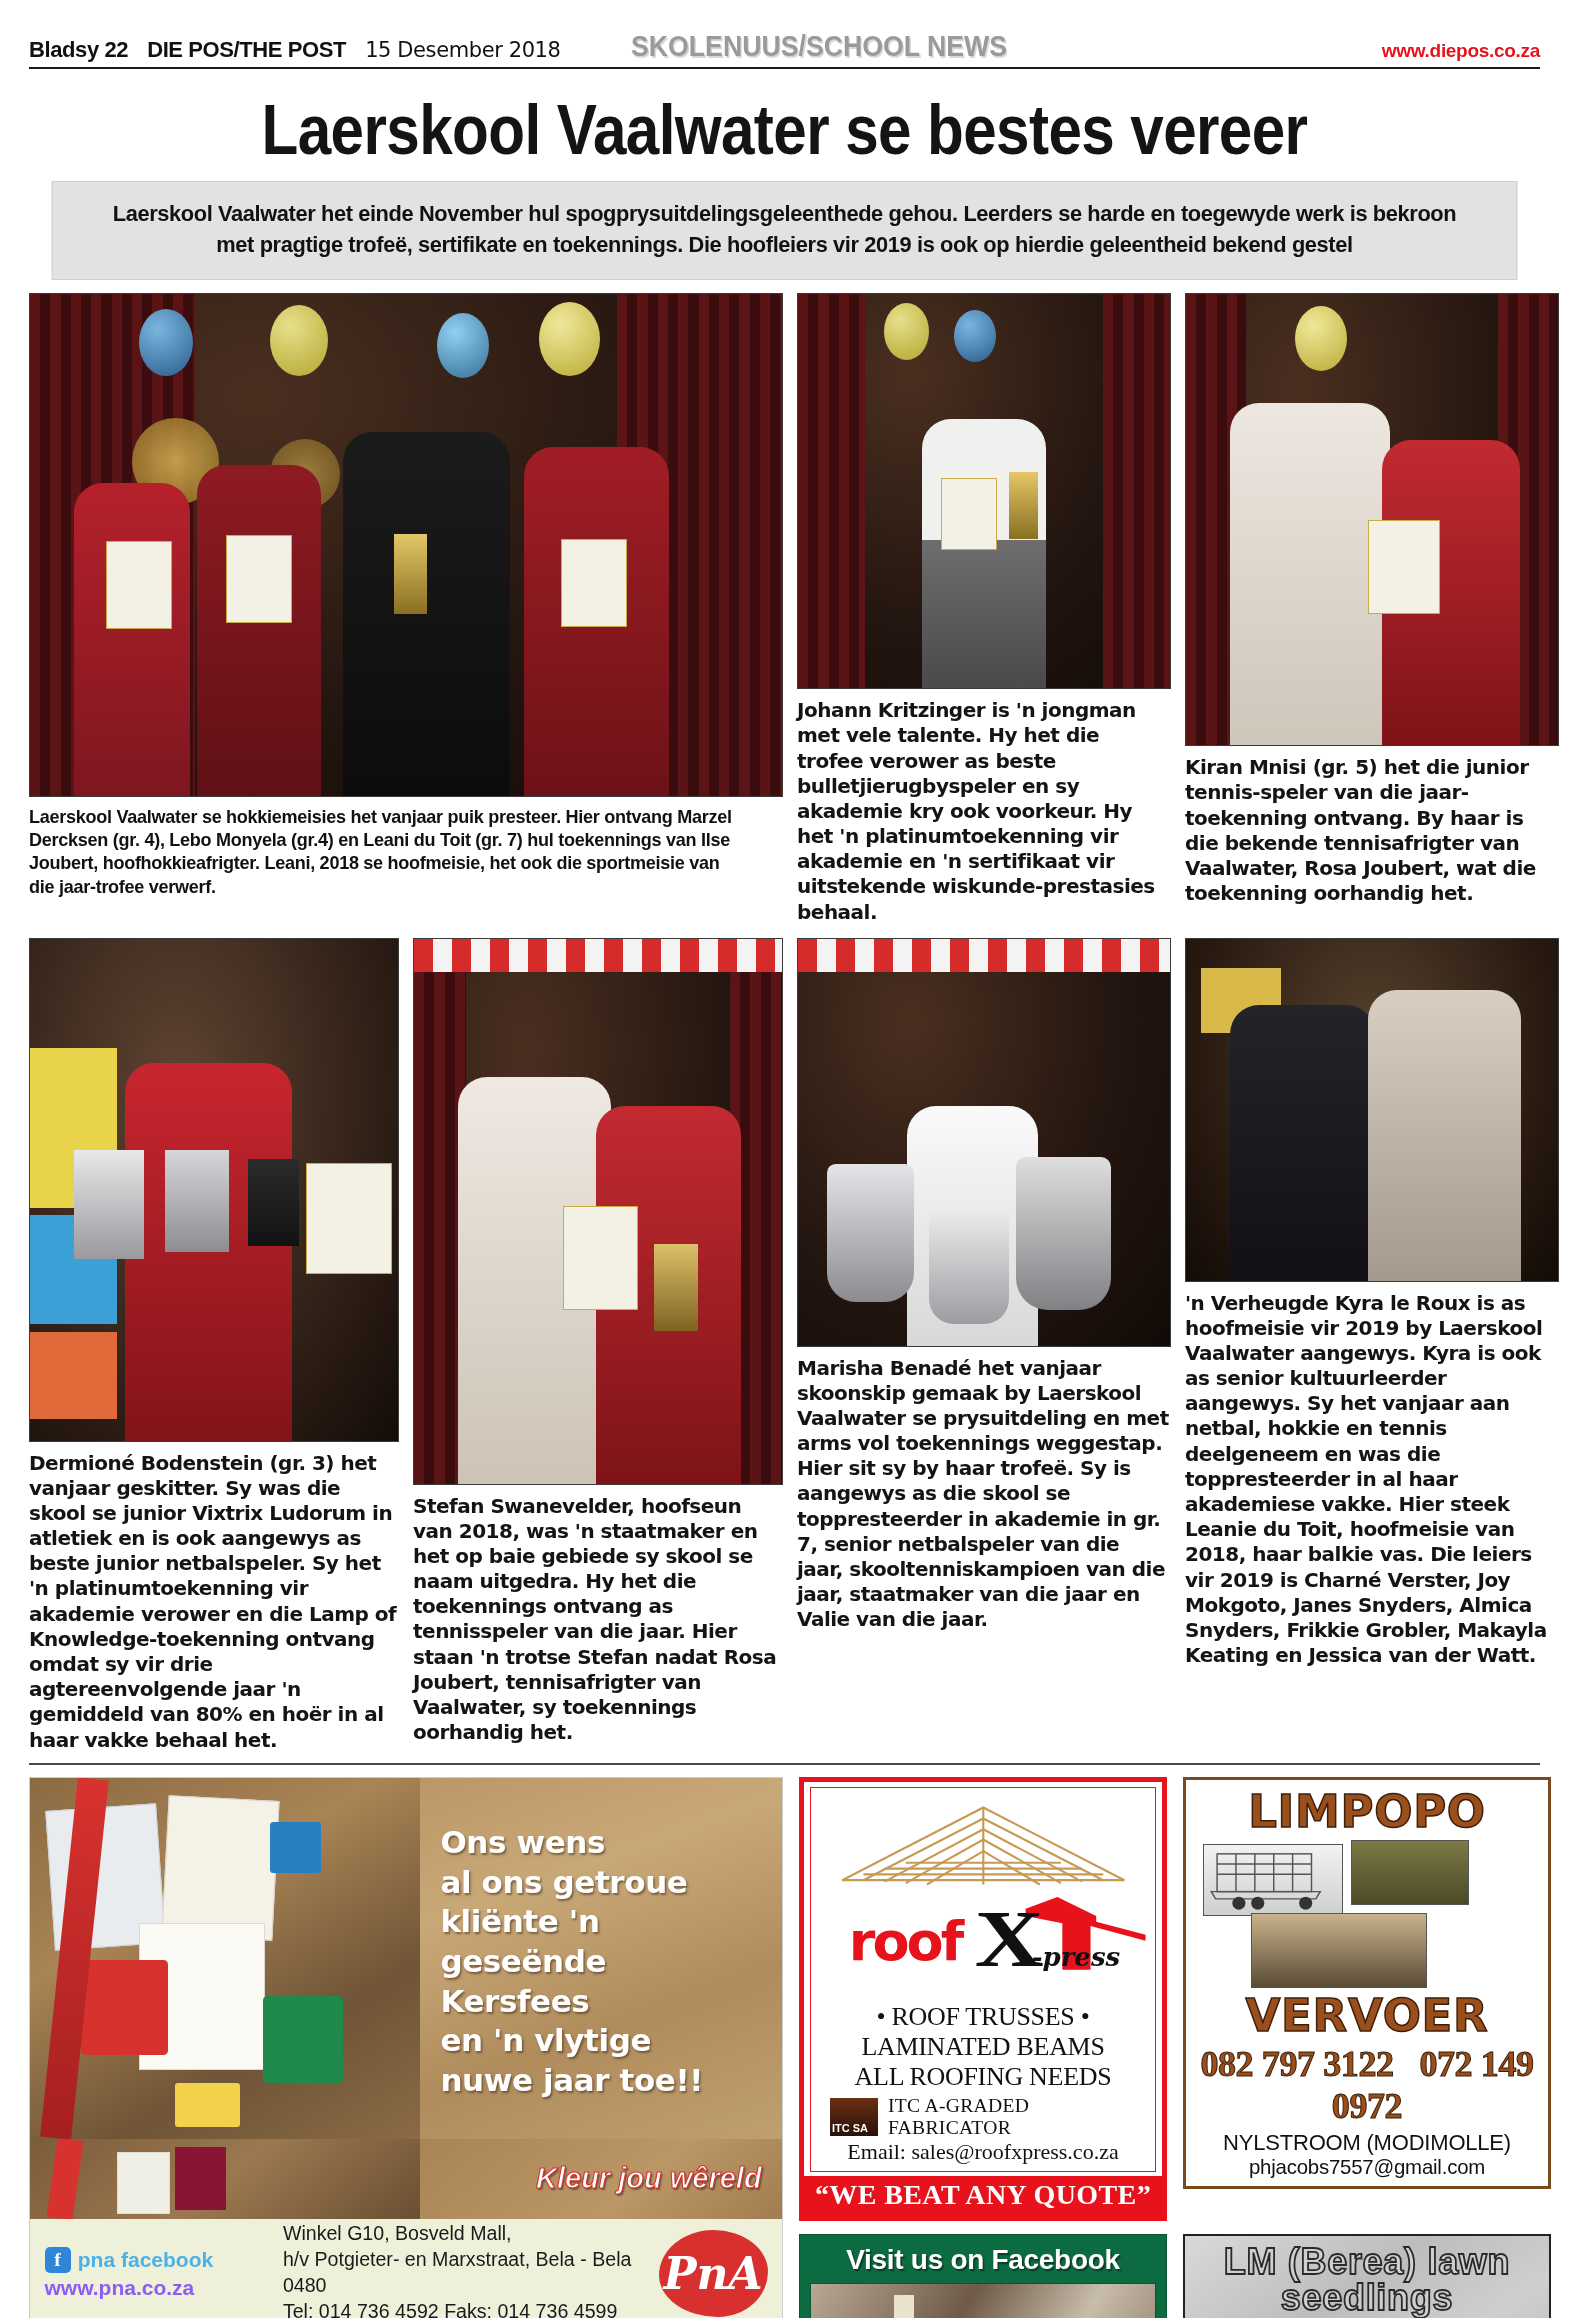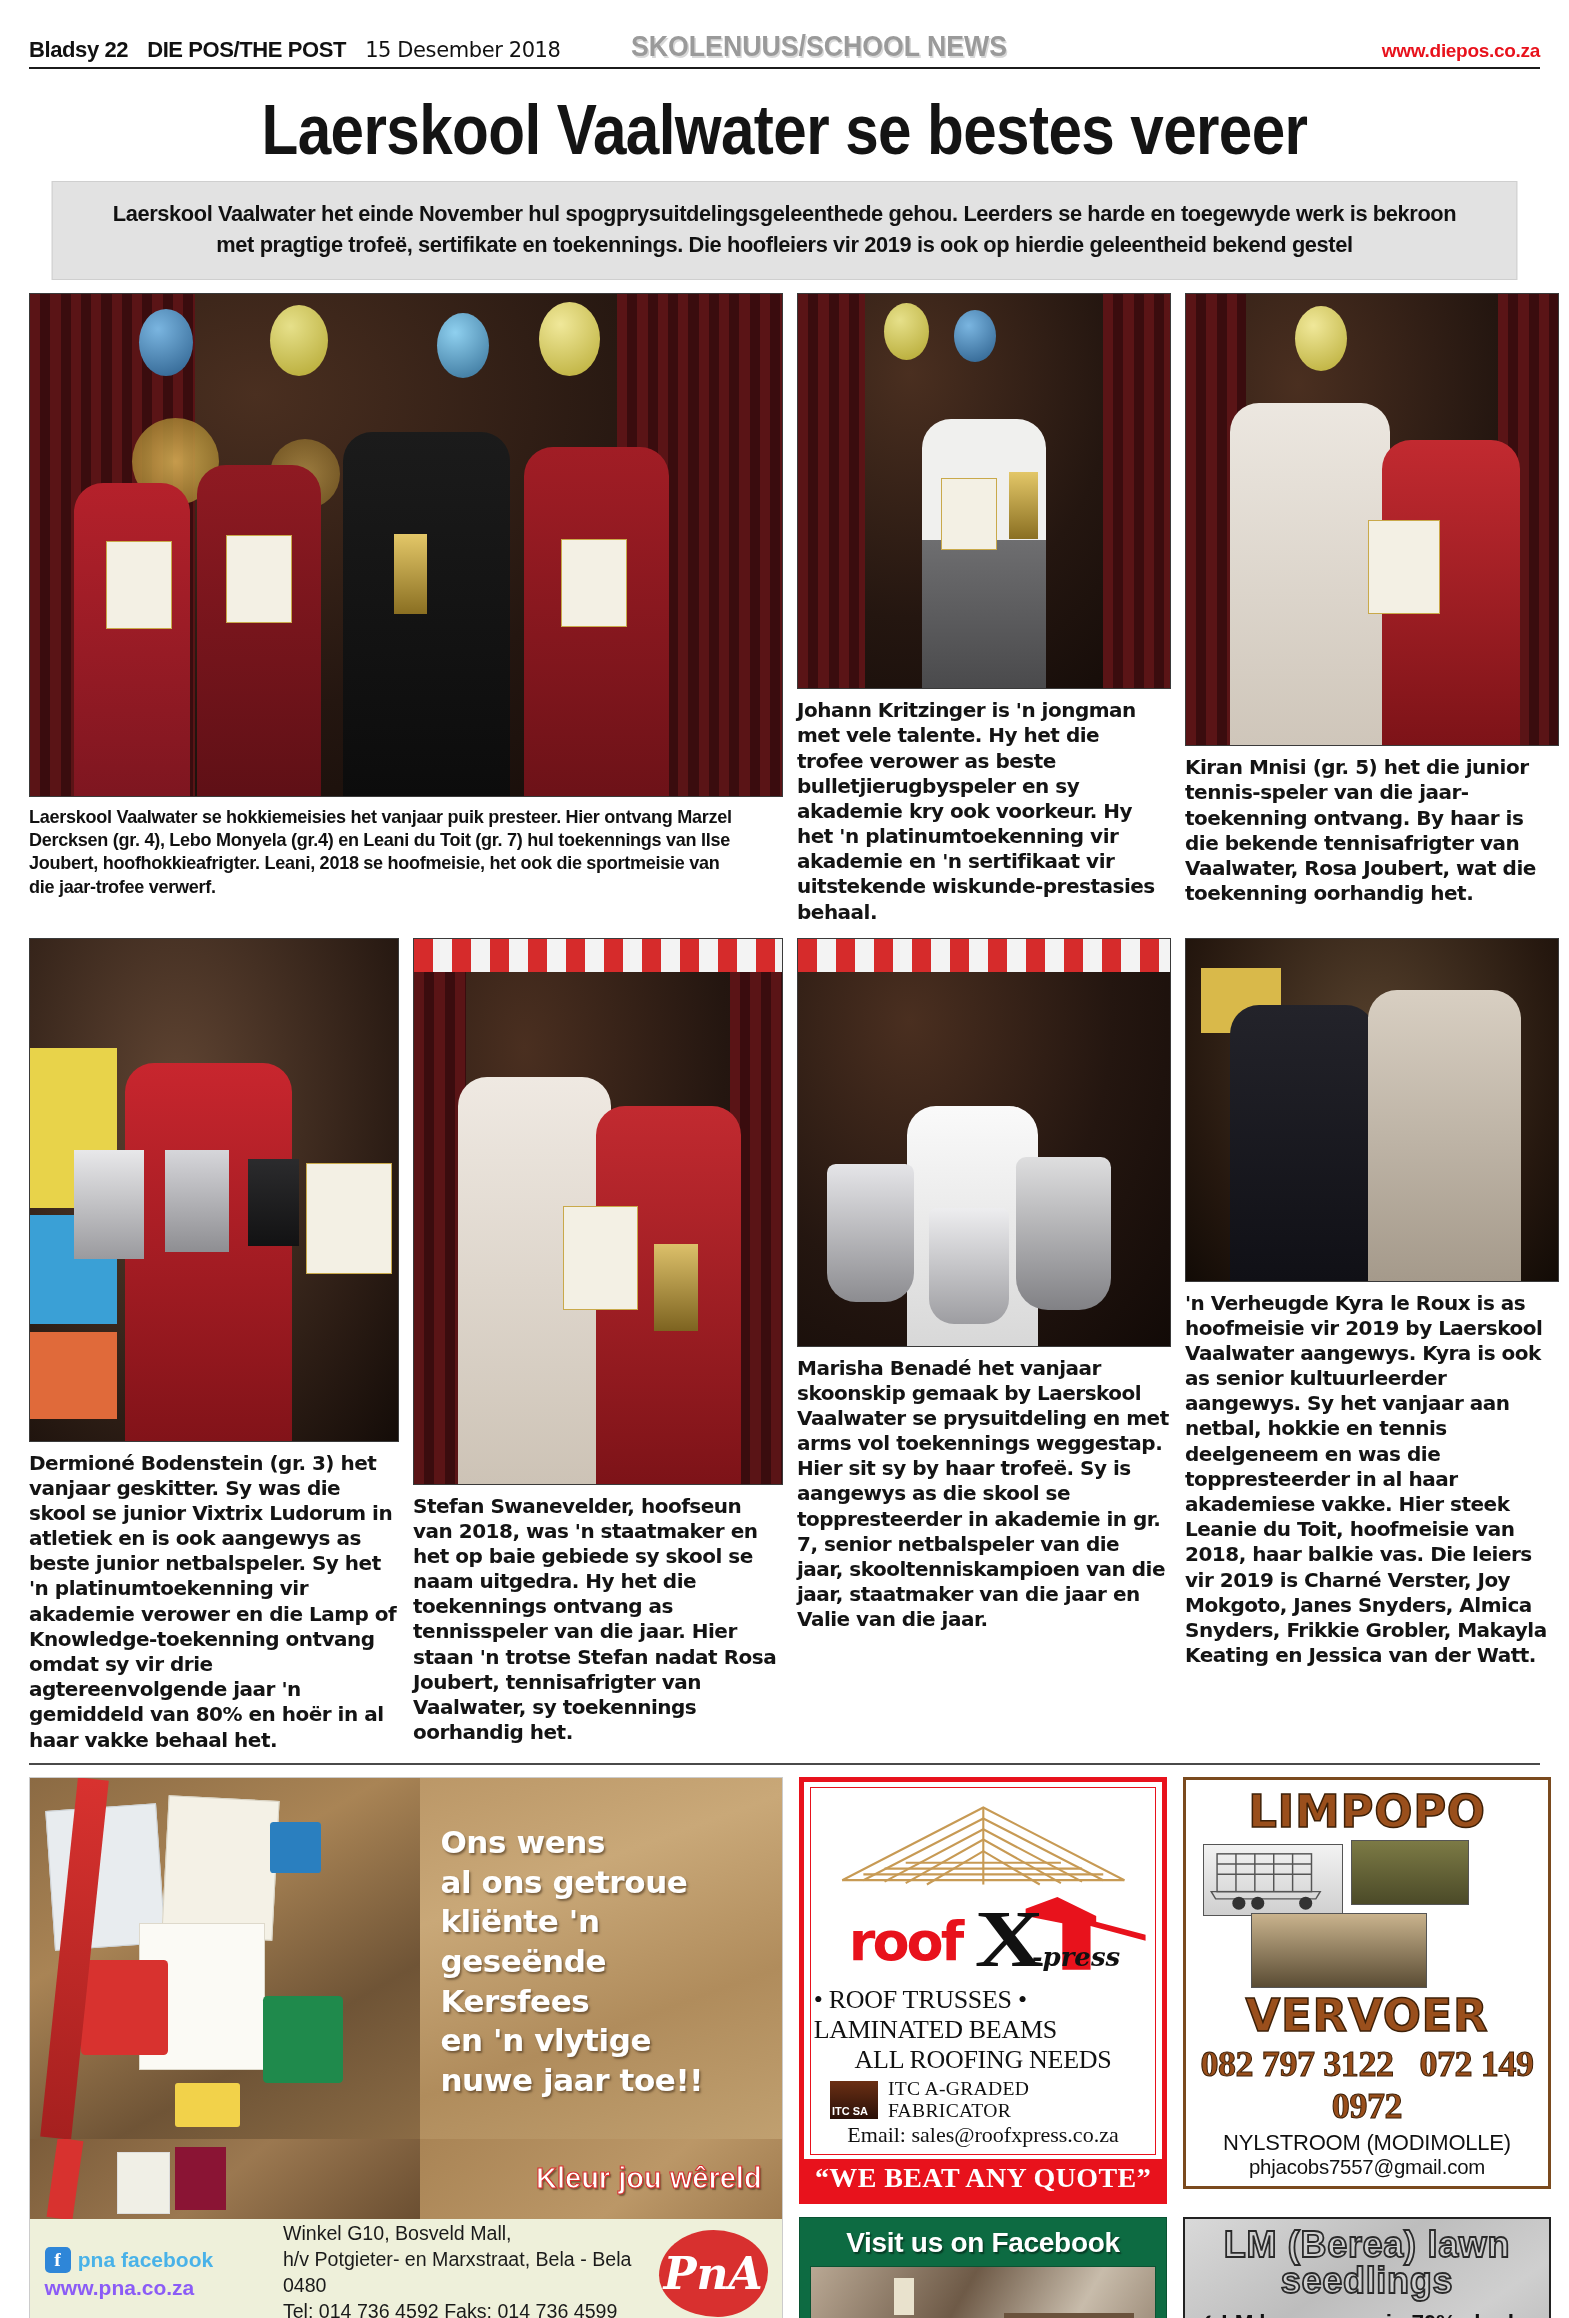--- a/index.html
+++ b/index.html
@@ -54,21 +54,21 @@
   .ad-pna{width:752px;flex:0 0 752px;border:0.7px solid #cccccc;display:flex;flex-direction:column;}
   .pna-top{display:flex;height:361px;}
   .pna-img{width:390px;flex:0 0 390px;position:relative;overflow:hidden;
            background:linear-gradient(150deg,#8b6a43 0%,#a98455 35%,#6f5436 70%,#8a6b45 100%);}
   .pna-msg{flex:1;position:relative;overflow:hidden;
            background:linear-gradient(160deg,#bb9767 0%,#c9a878 30%,#b08c5c 65%,#c0a070 100%);
            display:flex;align-items:center;justify-content:flex-start;}
   .pna-msg-txt{color:#fff;font-family:"DejaVu Sans","Liberation Sans",sans-serif;font-weight:bold;
                font-size:31px;line-height:1.28;letter-spacing:-0.4px;padding:7.3px 0 0 20.4px;
                text-shadow:1.5px 1.5px 2.2px rgba(60,40,20,.55);}
-  .pna-mid{display:flex;height:80px;background:#0ea5e9;}
+  .pna-mid{display:flex;height:80px;background:#0ea5e9;font-style:italic;}
   .pna-mid-l{width:390px;flex:0 0 390px;position:relative;overflow:hidden;
              background:linear-gradient(140deg,#7b5c3a,#9b7850 50%,#6b4f32);}
   .pna-mid-r{flex:1;position:relative;overflow:hidden;
              background:linear-gradient(140deg,#a98455,#bb9767 60%,#a07c50);
              display:flex;align-items:center;justify-content:flex-end;}
   .pna-slogan{color:#fff;font-family:"Liberation Sans Narrow","Liberation Sans",sans-serif;font-weight:bold;
               font-size:29px;letter-spacing:0px;padding-right:20.4px;
               -webkit-text-stroke:1.1px #d8302f;text-shadow:1.5px 1.5px 1.5px rgba(70,45,25,.6);}
   .pna-foot{display:flex;align-items:center;background:#eef0da;height:109px;padding:0 14.5px;gap:20.4px;}
   .pna-fb{width:218px;flex:0 0 218px;}
@@ -92,21 +92,21 @@
   .roof{border:5.1px solid #e8121c;background:#fff;padding:5.8px 5.8px 0 5.8px;}
   .roof-inner{border:0.7px solid #e8121c;padding:4.4px 2.9px 5.8px 2.9px;}
   .roof-truss{height:109px;position:relative;}
   .roof-logo{text-align:center;margin-top:-4.4px;position:relative;height:86px;}
   .roof-word{font-family:"DejaVu Sans","Liberation Sans",sans-serif;font-weight:bold;font-size:54px;color:#e8121c;
              letter-spacing:-2.9px;position:absolute;left:35px;top:13px;}
   .roof-x{font-family:"Liberation Serif",serif;font-weight:bold;font-size:81px;color:#111;position:absolute;
           left:166px;top:-4.4px;transform:scaleX(1.18);}
   .roof-press{font-family:"DejaVu Serif",serif;font-style:italic;font-weight:bold;font-size:26px;color:#111;
               position:absolute;left:218px;top:45px;}
-  .roof-l1{font-family:"Liberation Serif",serif;font-size:26px;letter-spacing:-0.3px;margin-top:2px;}
+  .roof-l1{text-align:center;font-family:"Liberation Serif",serif;font-size:26px;letter-spacing:-0.3px;margin-top:19px;}
   .roof-l2{text-align:center;font-family:"Liberation Serif",serif;font-size:26px;letter-spacing:-0.3px;}
   .roof-itc{display:flex;align-items:center;gap:10.2px;margin-top:2.9px;padding-left:16px;}
   .itc-box{width:48px;height:38px;background:linear-gradient(#6b2f14,#2a1008);position:relative;flex:0 0 48px;}
   .itc-lbl{position:absolute;left:2.2px;bottom:2.2px;color:#fff;font-size:11px;font-weight:bold;font-family:"Liberation Sans",sans-serif;}
   .roof-itc-txt{font-family:Liberation Serif, serif;font-size:19.6px;letter-spacing:0.3px;}
   .roof-tel{text-align:center;font-family:"Liberation Serif",serif;font-size:23px;margin-top:3.6px;}
   .roof-mail{text-align:center;font-family:"Liberation Serif",serif;font-size:22px;}
   .roof-quote{background:#e8121c;color:#fff;text-align:center;font-family:"Liberation Serif",serif;font-weight:bold;
               font-size:28px;letter-spacing:0.4px;margin:4.4px -5.8px 0 -5.8px;padding:2.9px 0 5.1px 0;}
 

